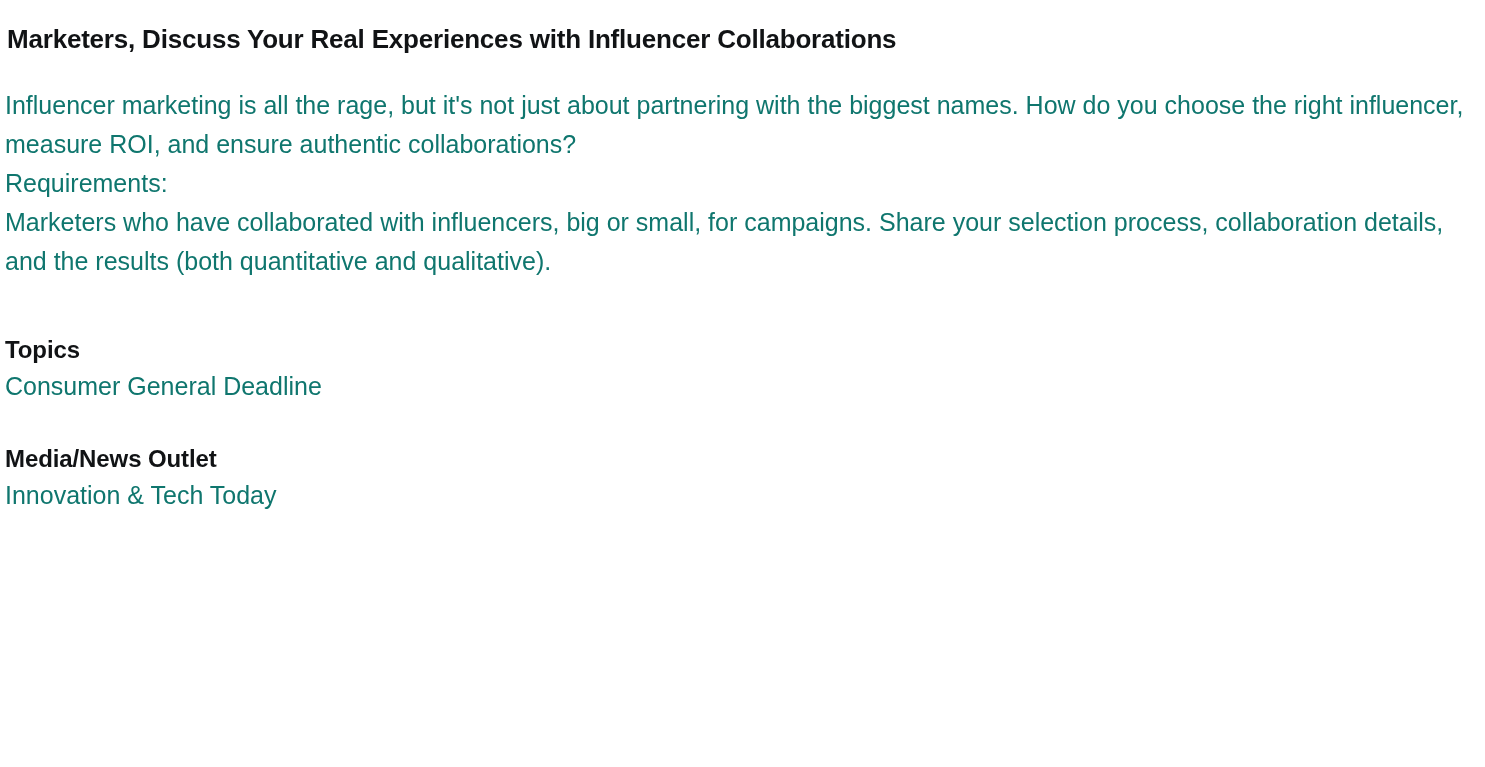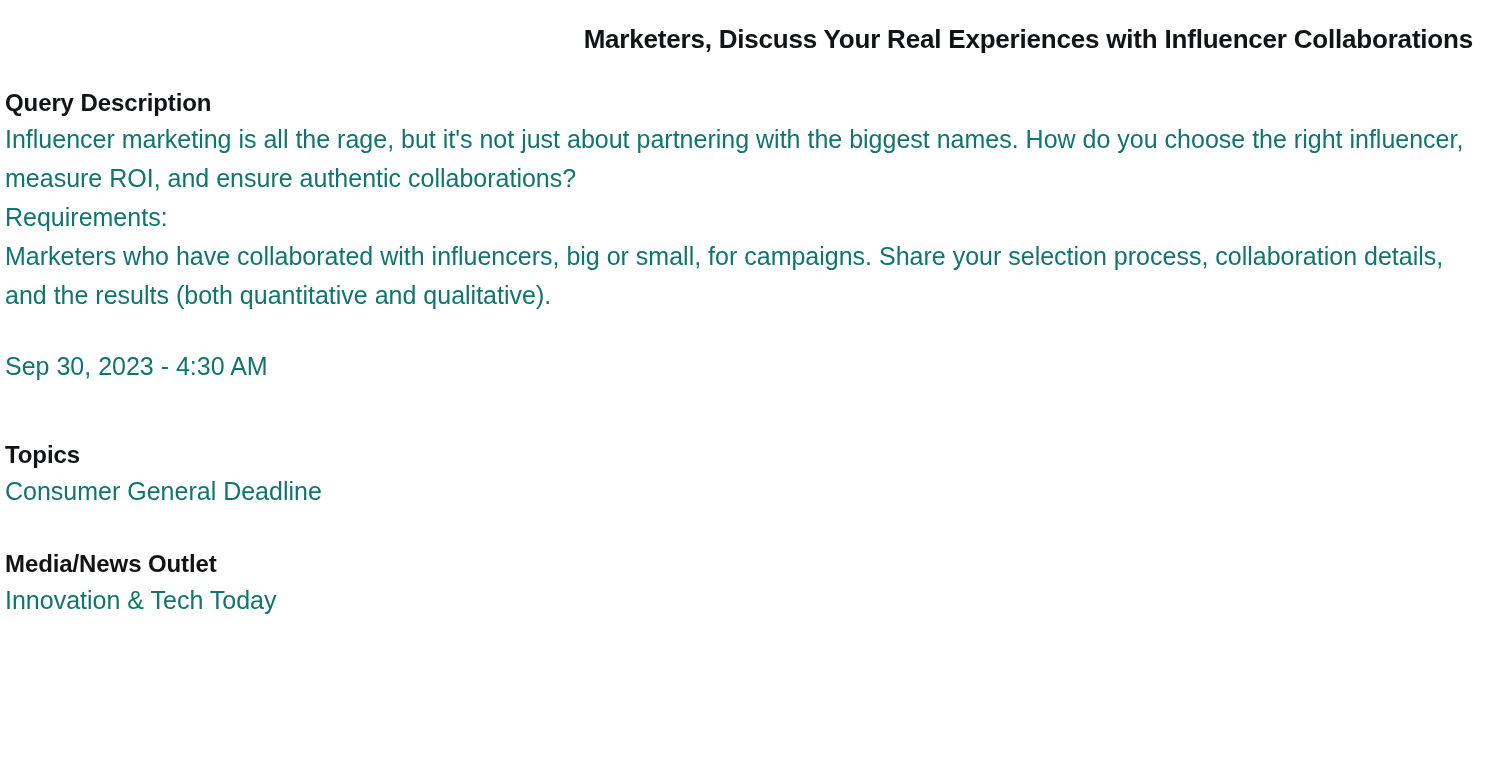--- a/index.html
+++ b/index.html
@@ -25,21 +25,20 @@
   }
 
   .query-title {
     font-size: 26px;
     font-weight: 700;
     line-height: 34px;
     letter-spacing: -0.2px;
     margin: 0 0 0 2px;
     color: #111315;
     white-space: nowrap;
-    text-align: right;
   }
 
   .section {
     margin-top: 30px;
   }
 
   .section-heading {
     font-size: 24px;
     font-weight: 700;
     line-height: 34px;
@@ -67,28 +66,26 @@
   .nowrap { white-space: nowrap; }
 </style>
 </head>
 <body>
 
 <div class="page">
 
   <h1 class="query-title">Marketers, Discuss Your Real Experiences with Influencer Collaborations</h1>
 
   <div class="section section--description">
-    <h2 class="section-heading">Query Description</h2>
     <p class="section-body">Influencer marketing is all the rage, but it's not just about partnering with the biggest names. How do you choose the right influencer, measure ROI, and ensure authentic collaborations?</p>
     <p class="section-body block-gap">Requirements:</p>
     <p class="section-body">Marketers who have collaborated with influencers, big or small, for campaigns. Share your selection process, collaboration details, and the results (both quantitative and qualitative).</p>
   </div>
 
   <div class="section section--deadline">
-    <p class="section-body nowrap">Sep 30, 2023 - 4:30 AM</p>
   </div>
 
   <div class="section section--topics">
     <h2 class="section-heading">Topics</h2>
     <p class="section-body nowrap">Consumer General Deadline</p>
   </div>
 
   <div class="section section--outlet">
     <h2 class="section-heading">Media/News Outlet</h2>
     <p class="section-body nowrap">Innovation &amp; Tech Today</p>

